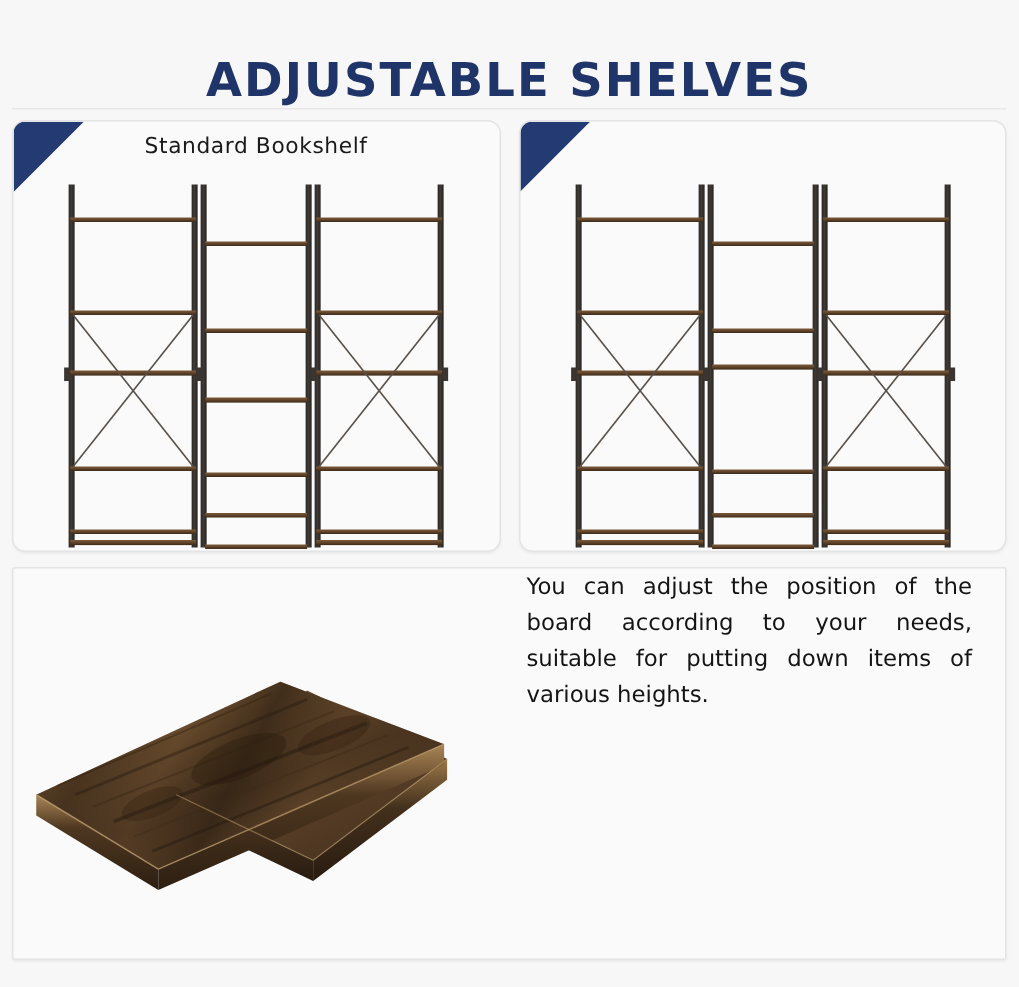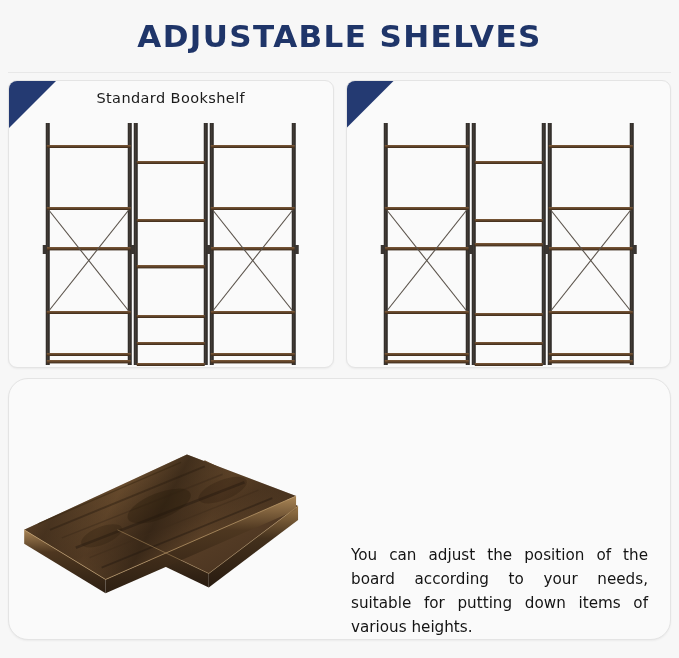--- a/index.html
+++ b/index.html
@@ -13,21 +13,21 @@
     background: #f7f7f7;
     font-family: "DejaVu Sans", "Liberation Sans", sans-serif;
     overflow: hidden;
     position: relative;
   }
 
   
   #header {
     height: 72px;
     display: flex;
-    align-items: center;
+    align-items: flex-end;
     justify-content: center;
     background: #f7f7f7;
   }
   #page-title {
     font-size: 31px;
     font-weight: bold;
     letter-spacing: 1.4px;
     color: #1f3569;
     font-family: "DejaVu Sans", "Liberation Sans", sans-serif;
     white-space: nowrap;
@@ -106,24 +106,24 @@
 
   
   #bottom-panel {
     position: absolute;
     top: 378px;
     left: 8px;
     right: 8px;
     bottom: 18px;
     background: #fafafa;
     border: 1px solid #e4e4e4;
-    border-radius: 20px;
+    border-radius: 2px;
     box-shadow: 0 1px 2px rgba(0,0,0,0.05);
     display: flex;
-    align-items: flex-end;
+    align-items: flex-start;
     overflow: hidden;
   }
   #board-photo {
     width: 338px;
     height: 100%;
     position: relative;
     flex: 0 0 338px;
   }
   #board-photo svg {
     display: block;

